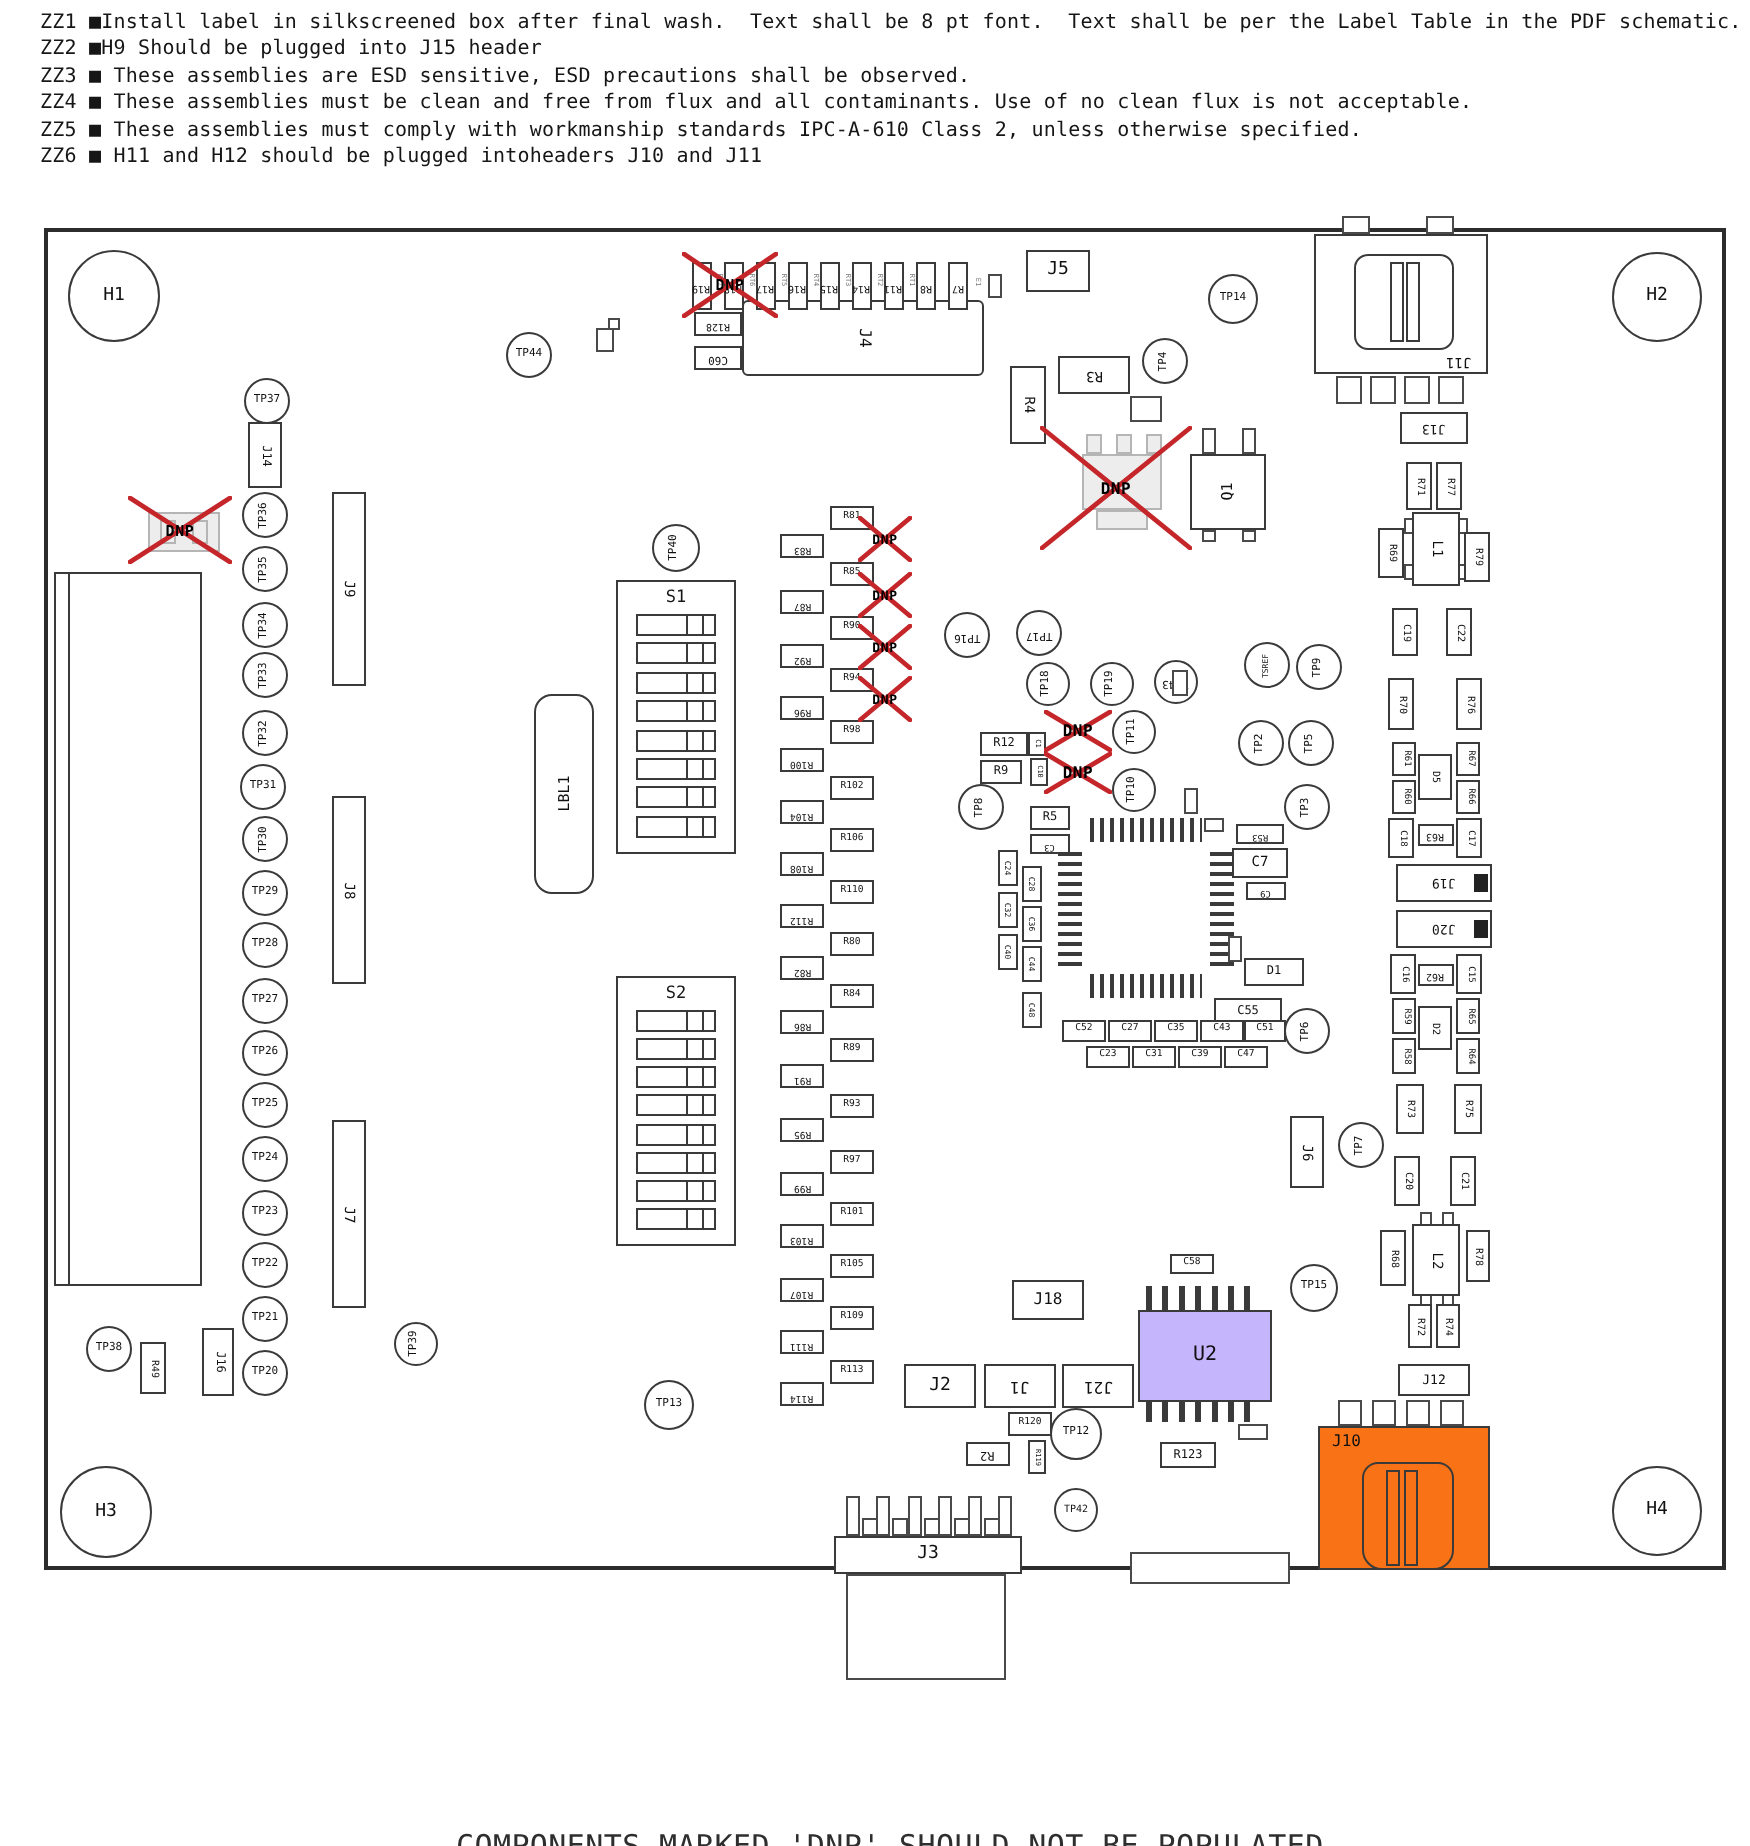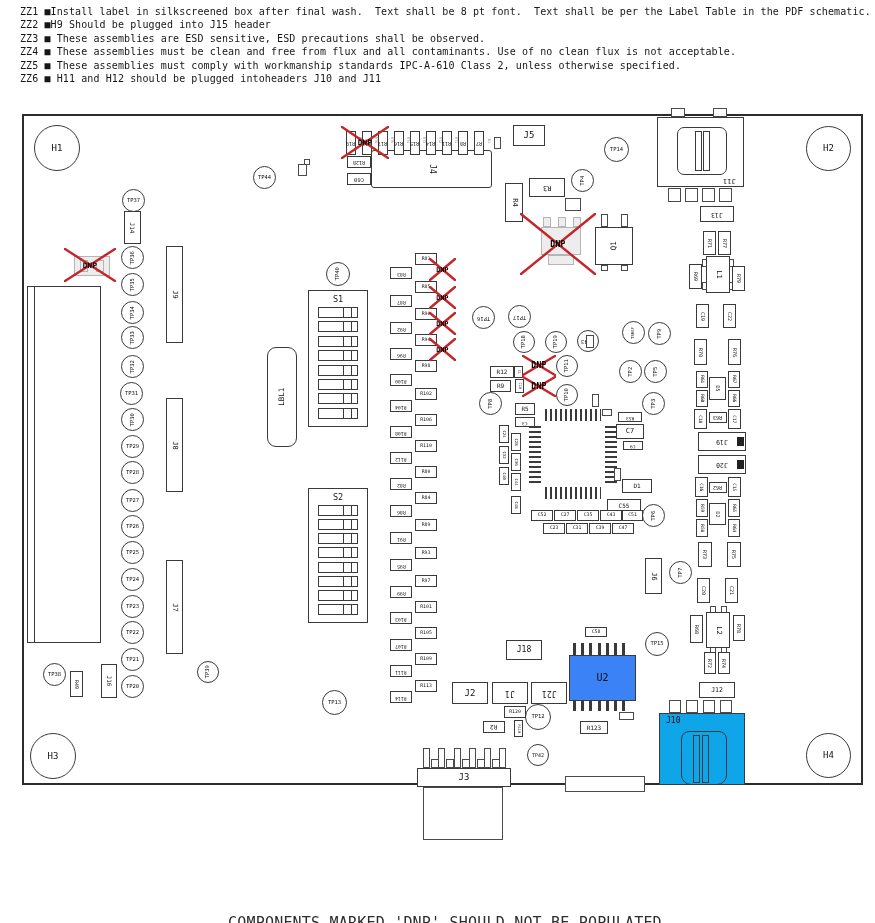--- a/index.html
+++ b/index.html
@@ -18,42 +18,42 @@
 
   .j4{left:371px;top:150px;width:121px;height:38px;border:1.5px solid var(--line);border-radius:3px;display:flex;align-items:center;justify-content:center;}
   .j4 .lbl{font-size:8px;transform:rotate(90deg);}
 
   .j11{left:657px;top:117px;width:87px;height:70px;border:1.6px solid var(--line);}
   .j11-inner{position:absolute;left:19px;top:9px;width:48px;height:46px;border:1.4px solid var(--line);border-radius:7px;}
   .j11 .b1{position:absolute;left:37px;top:13px;width:5px;height:38px;border:1px solid var(--line);}
   .j11 .b2{position:absolute;left:45px;top:13px;width:5px;height:38px;border:1px solid var(--line);}
   .j11-lbl{position:absolute;right:7px;bottom:2px;font-size:7px;transform:rotate(180deg);}
 
-  .j10{left:659px;top:713px;width:86px;height:72px;border:1.6px solid var(--line);background:#0ea5e9;}
+  .j10{left:659px;top:713px;width:86px;height:72px;border:1.6px solid var(--line);background:#f97316;}
   .j10-lbl{position:absolute;left:6px;top:3px;font-size:8px;}
   .j10-inner{position:absolute;left:21px;top:17px;width:44px;height:52px;border:1.4px solid var(--line);border-radius:8px 8px 10px 10px;}
   .j10 .b1{position:absolute;left:33px;top:21px;width:5px;height:46px;border:1px solid var(--line);}
   .j10 .b2{position:absolute;left:42px;top:21px;width:5px;height:46px;border:1px solid var(--line);}
 
   .j3base{left:417px;top:768px;width:94px;height:19px;border:1.4px solid var(--line);background:#fff;display:flex;align-items:center;justify-content:center;}
   .j3base .lbl{font-size:9px;}
 
   .u1{left:529px;top:409px;width:88px;height:90px;}
   .u1 .pt,.u1 .pb{position:absolute;left:16px;width:56px;height:12px;background:repeating-linear-gradient(90deg,var(--line) 0 2px,transparent 2px 5px);}
   .u1 .pt{top:0}.u1 .pb{bottom:0}
   .u1 .pl,.u1 .pr{position:absolute;top:16px;width:12px;height:58px;background:repeating-linear-gradient(0deg,var(--line) 0 2px,transparent 2px 5px);}
   .u1 .pl{left:0}.u1 .pr{right:0}
   .u1body{position:absolute;left:12px;top:12px;width:64px;height:66px;border:1.6px solid var(--line);border-radius:5px;background:#fff;display:flex;align-items:center;justify-content:center;}
   .u1body .dot{position:absolute;left:5px;top:5px;width:6px;height:6px;border:1px solid var(--line);border-radius:50%;}
   .u1body .lbl{font-size:10px;}
 
   .u2{left:569px;top:643px;width:65px;height:68px;}
   .u2 .pt,.u2 .pb{position:absolute;left:4px;width:57px;height:12px;background:repeating-linear-gradient(90deg,var(--line) 0 3px,transparent 3px 8.2px);}
   .u2 .pt{top:0}.u2 .pb{bottom:0}
-  .u2body{position:absolute;left:0;top:12px;width:65px;height:44px;border:1.5px solid var(--line);background:#3b82f6;display:flex;align-items:center;justify-content:center;}
+  .u2body{position:absolute;left:0;top:12px;width:65px;height:44px;border:1.5px solid var(--line);background:#c4b5fd;display:flex;align-items:center;justify-content:center;}
   .u2body .lbl{font-size:10px;}
 
   .lbl1{left:267px;top:347px;width:30px;height:100px;border:1.5px solid var(--line);border-radius:9px;display:flex;align-items:center;justify-content:center;}
   .lbl1 .lbl{font-size:7.5px;transform:rotate(270deg);}
 
   
   .c{position:absolute;box-sizing:border-box;display:flex;align-items:center;justify-content:center;}
   .r{border:1px solid var(--line);background:#fff;}
   .tp{border:1.2px solid var(--line);border-radius:50%;background:#fff;}
   .tp .lbl{font-size:5.5px;}

